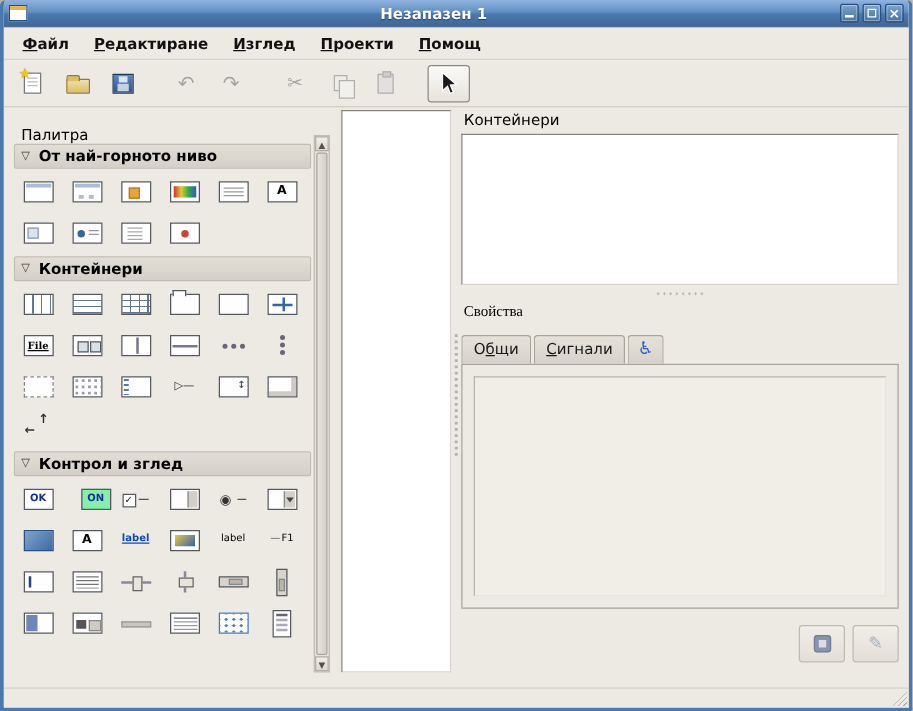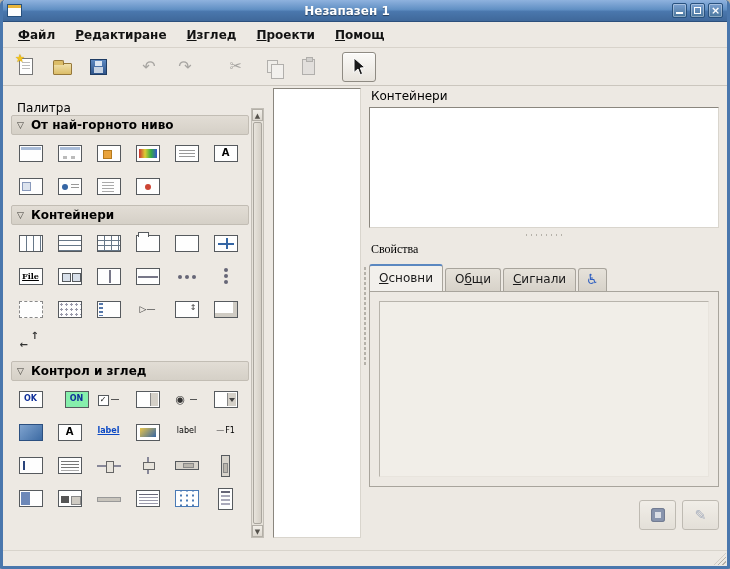--- a/index.html
+++ b/index.html
@@ -472,21 +472,20 @@
     <div class="canvas"></div>
     <div class="v-handle"></div>
 
     <div class="right">
       <div class="side-label insp-label">Контейнери</div>
       <div class="insp-box"></div>
       <div class="h-handle"></div>
       <div class="side-label props-label">Свойства</div>
 
       <div class="tabs">
-        <div class="tab active"><u>О</u>сновни</div>
         <div class="tab">О<u>б</u>щи</div>
         <div class="tab"><u>С</u>игнали</div>
         <div class="tab atab">
           <span class="wheel">♿</span>
         </div>
       </div>
 
       <div class="props-body">
         <div class="props-inner"></div>
       </div>

